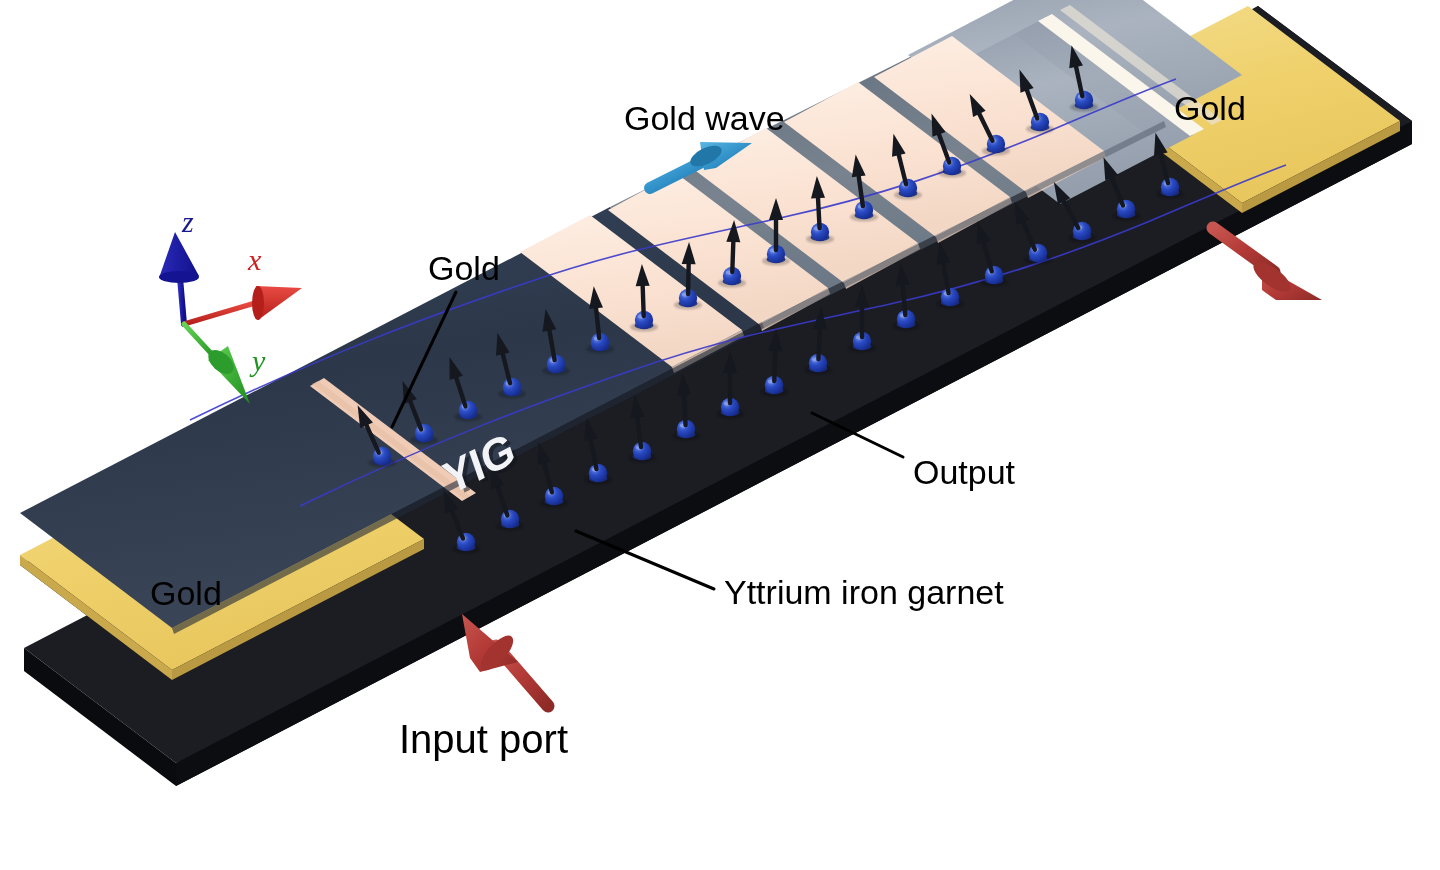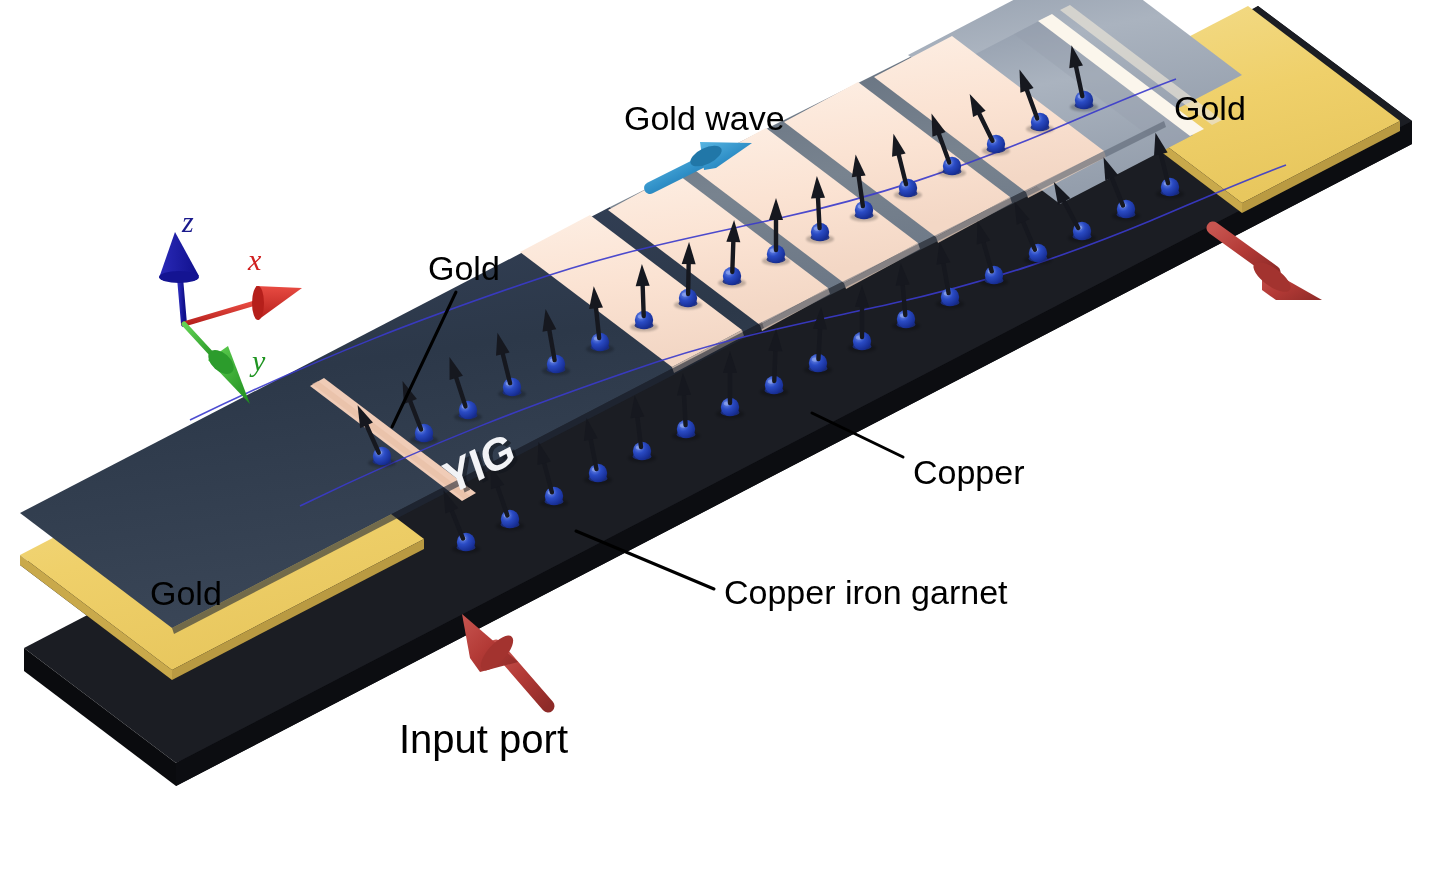--- a/index.html
+++ b/index.html
@@ -466,21 +466,21 @@
         <path d="M 250,404 L 208,360 L 228,346 Z" fill="url(#gAxisY)"></path>
         <ellipse cx="221" cy="362" rx="15" ry="9" transform="rotate(42 221 362)" fill="#2C9C2C"></ellipse>
       </g>
     </g>
   </svg>
 
   <div class="lbl lbl-gold-left">Gold</div>
   <div class="lbl lbl-gold-right">Gold</div>
   <div class="lbl lbl-spin">Gold</div>
   <div class="lbl lbl-spinwave">Gold wave</div>
-  <div class="lbl lbl-copper">Copper</div>
-  <div class="lbl lbl-yig-full">Copper iron garnet</div>
+  <div class="lbl lbl-copper">Output</div>
+  <div class="lbl lbl-yig-full">Yttrium iron garnet</div>
   <div class="lbl lbl-input">Input port</div>
 
   <div class="axis-lbl axis-z">z</div>
   <div class="axis-lbl axis-x">x</div>
   <div class="axis-lbl axis-y">y</div>
 
 </div>
 
 </body></html>

